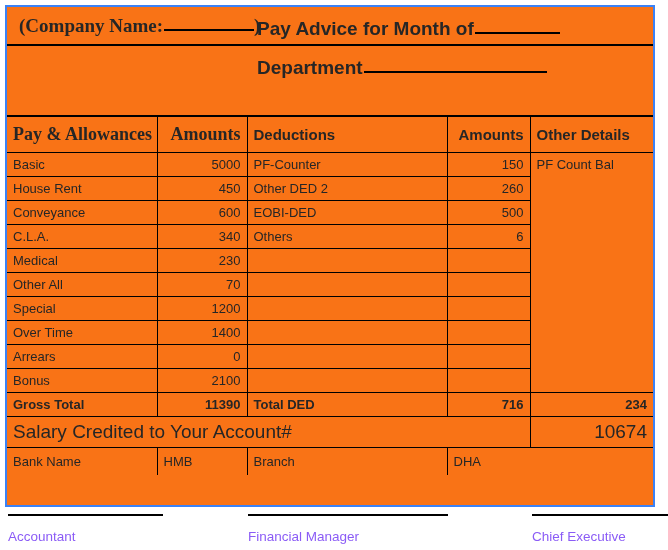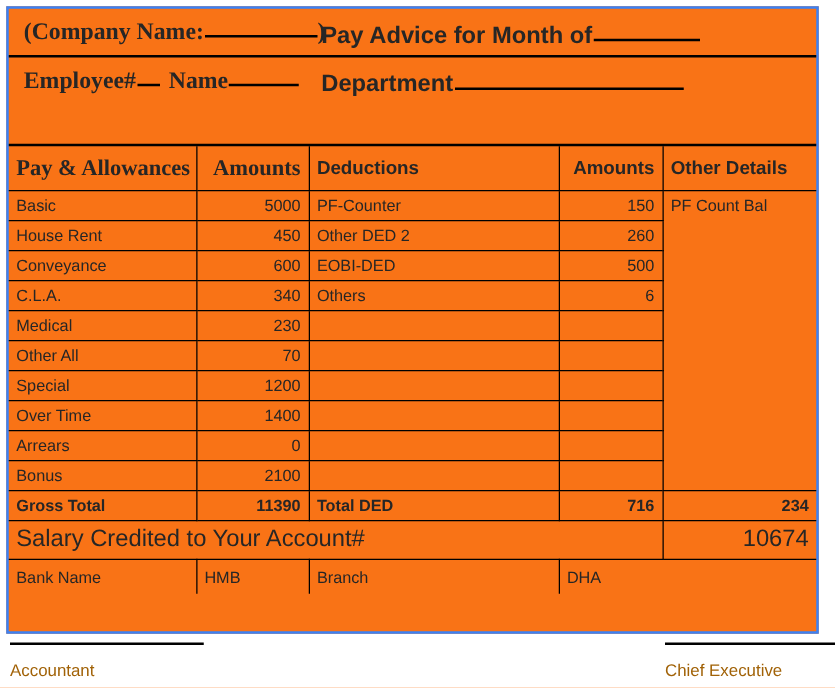--- a/index.html
+++ b/index.html
@@ -119,21 +119,21 @@
     bottom: 6px;
   }
   .sig-line {
     border-top: 2px solid #000;
     height: 0;
     margin-bottom: 13px;
   }
   .sig-label {
     font-size: 13.5px;
     white-space: nowrap;
-    color: #a16207;
+    color: #8b5cf6;
   }
   .sig-a { left: 8px;  width: 155px; }
   .sig-b { left: 248px; width: 200px; }
   .sig-c { left: 532px; width: 136px; }
 </style>
 </head>
 <body>
 
 <div class="sheet">
 
@@ -142,26 +142,20 @@
     <div class="hdr-row hdr-row-1">
       <span class="lbl serif" style="left:12px; top:9px;">
         <span>(Company Name:</span><span class="rule" style="width:90px;"></span><span>)</span>
       </span>
       <span class="lbl sans" style="left:250px; top:12px;">
         <span>Pay Advice for Month of</span><span class="rule" style="width:85px;"></span>
       </span>
     </div>
 
     <div class="hdr-row hdr-row-2">
-      <span class="lbl serif" style="left:12px; top:9px;">
-        <span>Employee#</span><span class="rule" style="width:18px;"></span>
-      </span>
-      <span class="lbl serif" style="left:128px; top:9px;">
-        <span>Name</span><span class="rule" style="width:56px;"></span>
-      </span>
       <span class="lbl sans" style="left:250px; top:12px;">
         <span>Department</span><span class="rule" style="width:183px;"></span>
       </span>
 
     </div>
 
     <table class="grid">
       <colgroup>
         <col class="c1">
           <col class="c2">
@@ -260,18 +254,22 @@
           <td colspan="2" class="noright">DHA</td>
         </tr>
       </tbody>
     </table>
   </div>
 
   <div class="sig sig-a">
     <div class="sig-line"></div>
     <div class="sig-label">Accountant</div>
   </div>
+  <div class="sig sig-b">
+    <div class="sig-line"></div>
+    <div class="sig-label">Financial Manager</div>
+  </div>
   <div class="sig sig-c">
     <div class="sig-line"></div>
     <div class="sig-label">Chief Executive</div>
   </div>
 
 </div>
 
 </body></html>

